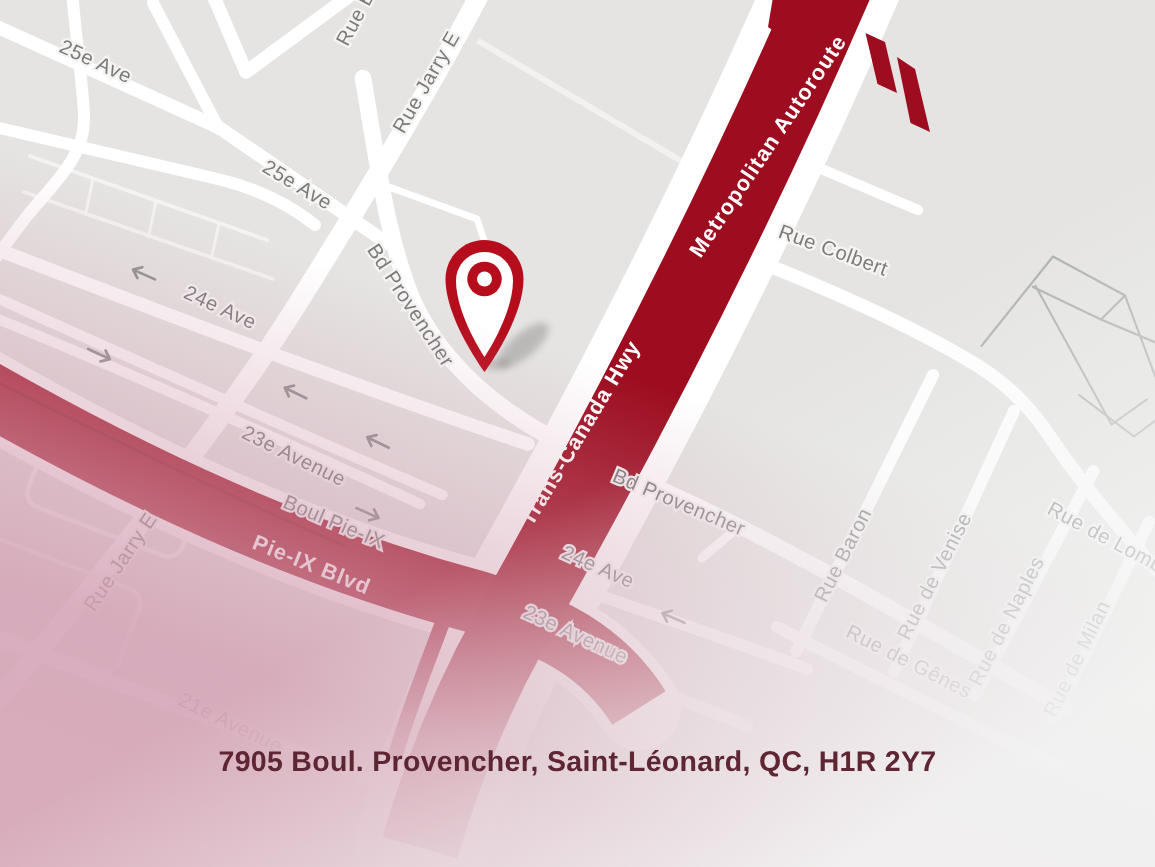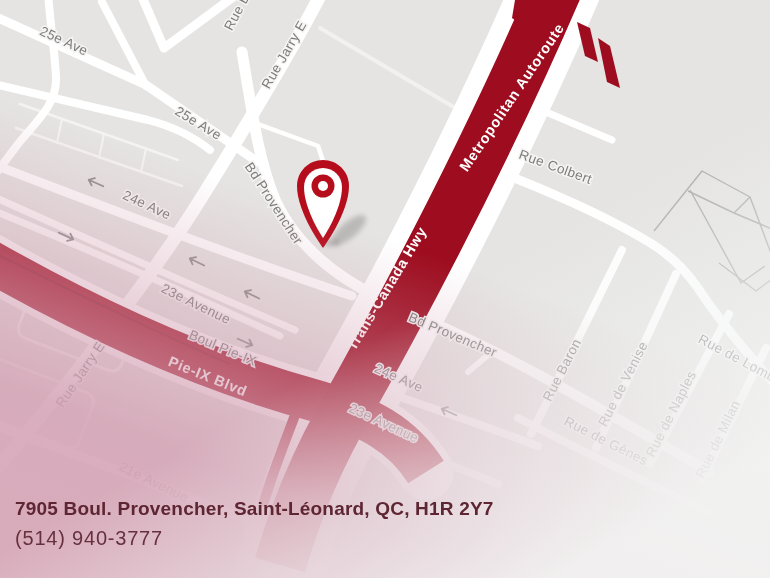--- a/index.html
+++ b/index.html
@@ -11,21 +11,21 @@
   .alley{stroke:#f4f3f2;fill:none;stroke-linecap:round;}
   .bldg{stroke:#aeaeae;stroke-width:1.4;fill:none;stroke-linejoin:round;}
   .lot{fill:none;stroke:#fafafa;stroke-width:3;}
   .lbl{font-size:13.5px;fill:#7b7b7b;stroke:#f5f4f3;stroke-width:3px;paint-order:stroke;
        text-anchor:middle;letter-spacing:0.4px;}
   .hlbl{font-size:14.5px;font-weight:bold;fill:#ffffff;text-anchor:middle;letter-spacing:0.7px;}
   .arrow{stroke:#8f8f8f;stroke-width:1.8;fill:none;stroke-linecap:round;stroke-linejoin:round;}
   .fade{position:absolute;inset:0;pointer-events:none;z-index:3;background:
     linear-gradient(150deg, rgba(243,244,243,0) 54%, rgba(241,243,242,0.55) 72%, rgba(243,244,243,0.93) 88%),
     linear-gradient(200deg, rgba(209,157,176,0) 44%, rgba(209,157,176,0.42) 61%, rgba(212,163,181,0.88) 78%, rgba(216,170,186,0.97) 93%);}
-  .footer{position:absolute;left:0;right:0;top:498px;z-index:5;padding-left:15px;}
+  .footer{position:absolute;left:0;right:0;top:498px;text-align:center;z-index:5;}
   .addr{font-size:19px;font-weight:bold;color:#5e2533;letter-spacing:0.2px;}
   .phone{font-size:20px;font-weight:normal;color:#66303f;margin-top:7px;letter-spacing:0.8px;}
 </style>
 </head>
 <body>
 
 <div id="stage">
   <svg width="770" height="578" viewBox="0 0 770 578">
     <defs>
       <filter id="blur" x="-60%" y="-60%" width="220%" height="220%">
@@ -139,15 +139,14 @@
       <path d="M 323,238 C 323,238 304,210 304,187 C 304,176.5 312.5,168 323,168 C 333.5,168 342,176.5 342,187 C 342,210 323,238 323,238 Z" fill="#ffffff"></path>
       <circle cx="323" cy="186" r="11.5" fill="#b60d1c"></circle>
       <circle cx="323" cy="186" r="5" fill="#ffffff"></circle>
     </g>
   </svg>
 
   <div class="fade"></div>
 
   <div class="footer">
     <div class="addr">7905 Boul. Provencher, Saint-Léonard, QC, H1R 2Y7</div>
-    <div class="phone">(514) 940-3777</div>
   </div>
 </div>
 
 </body></html>

